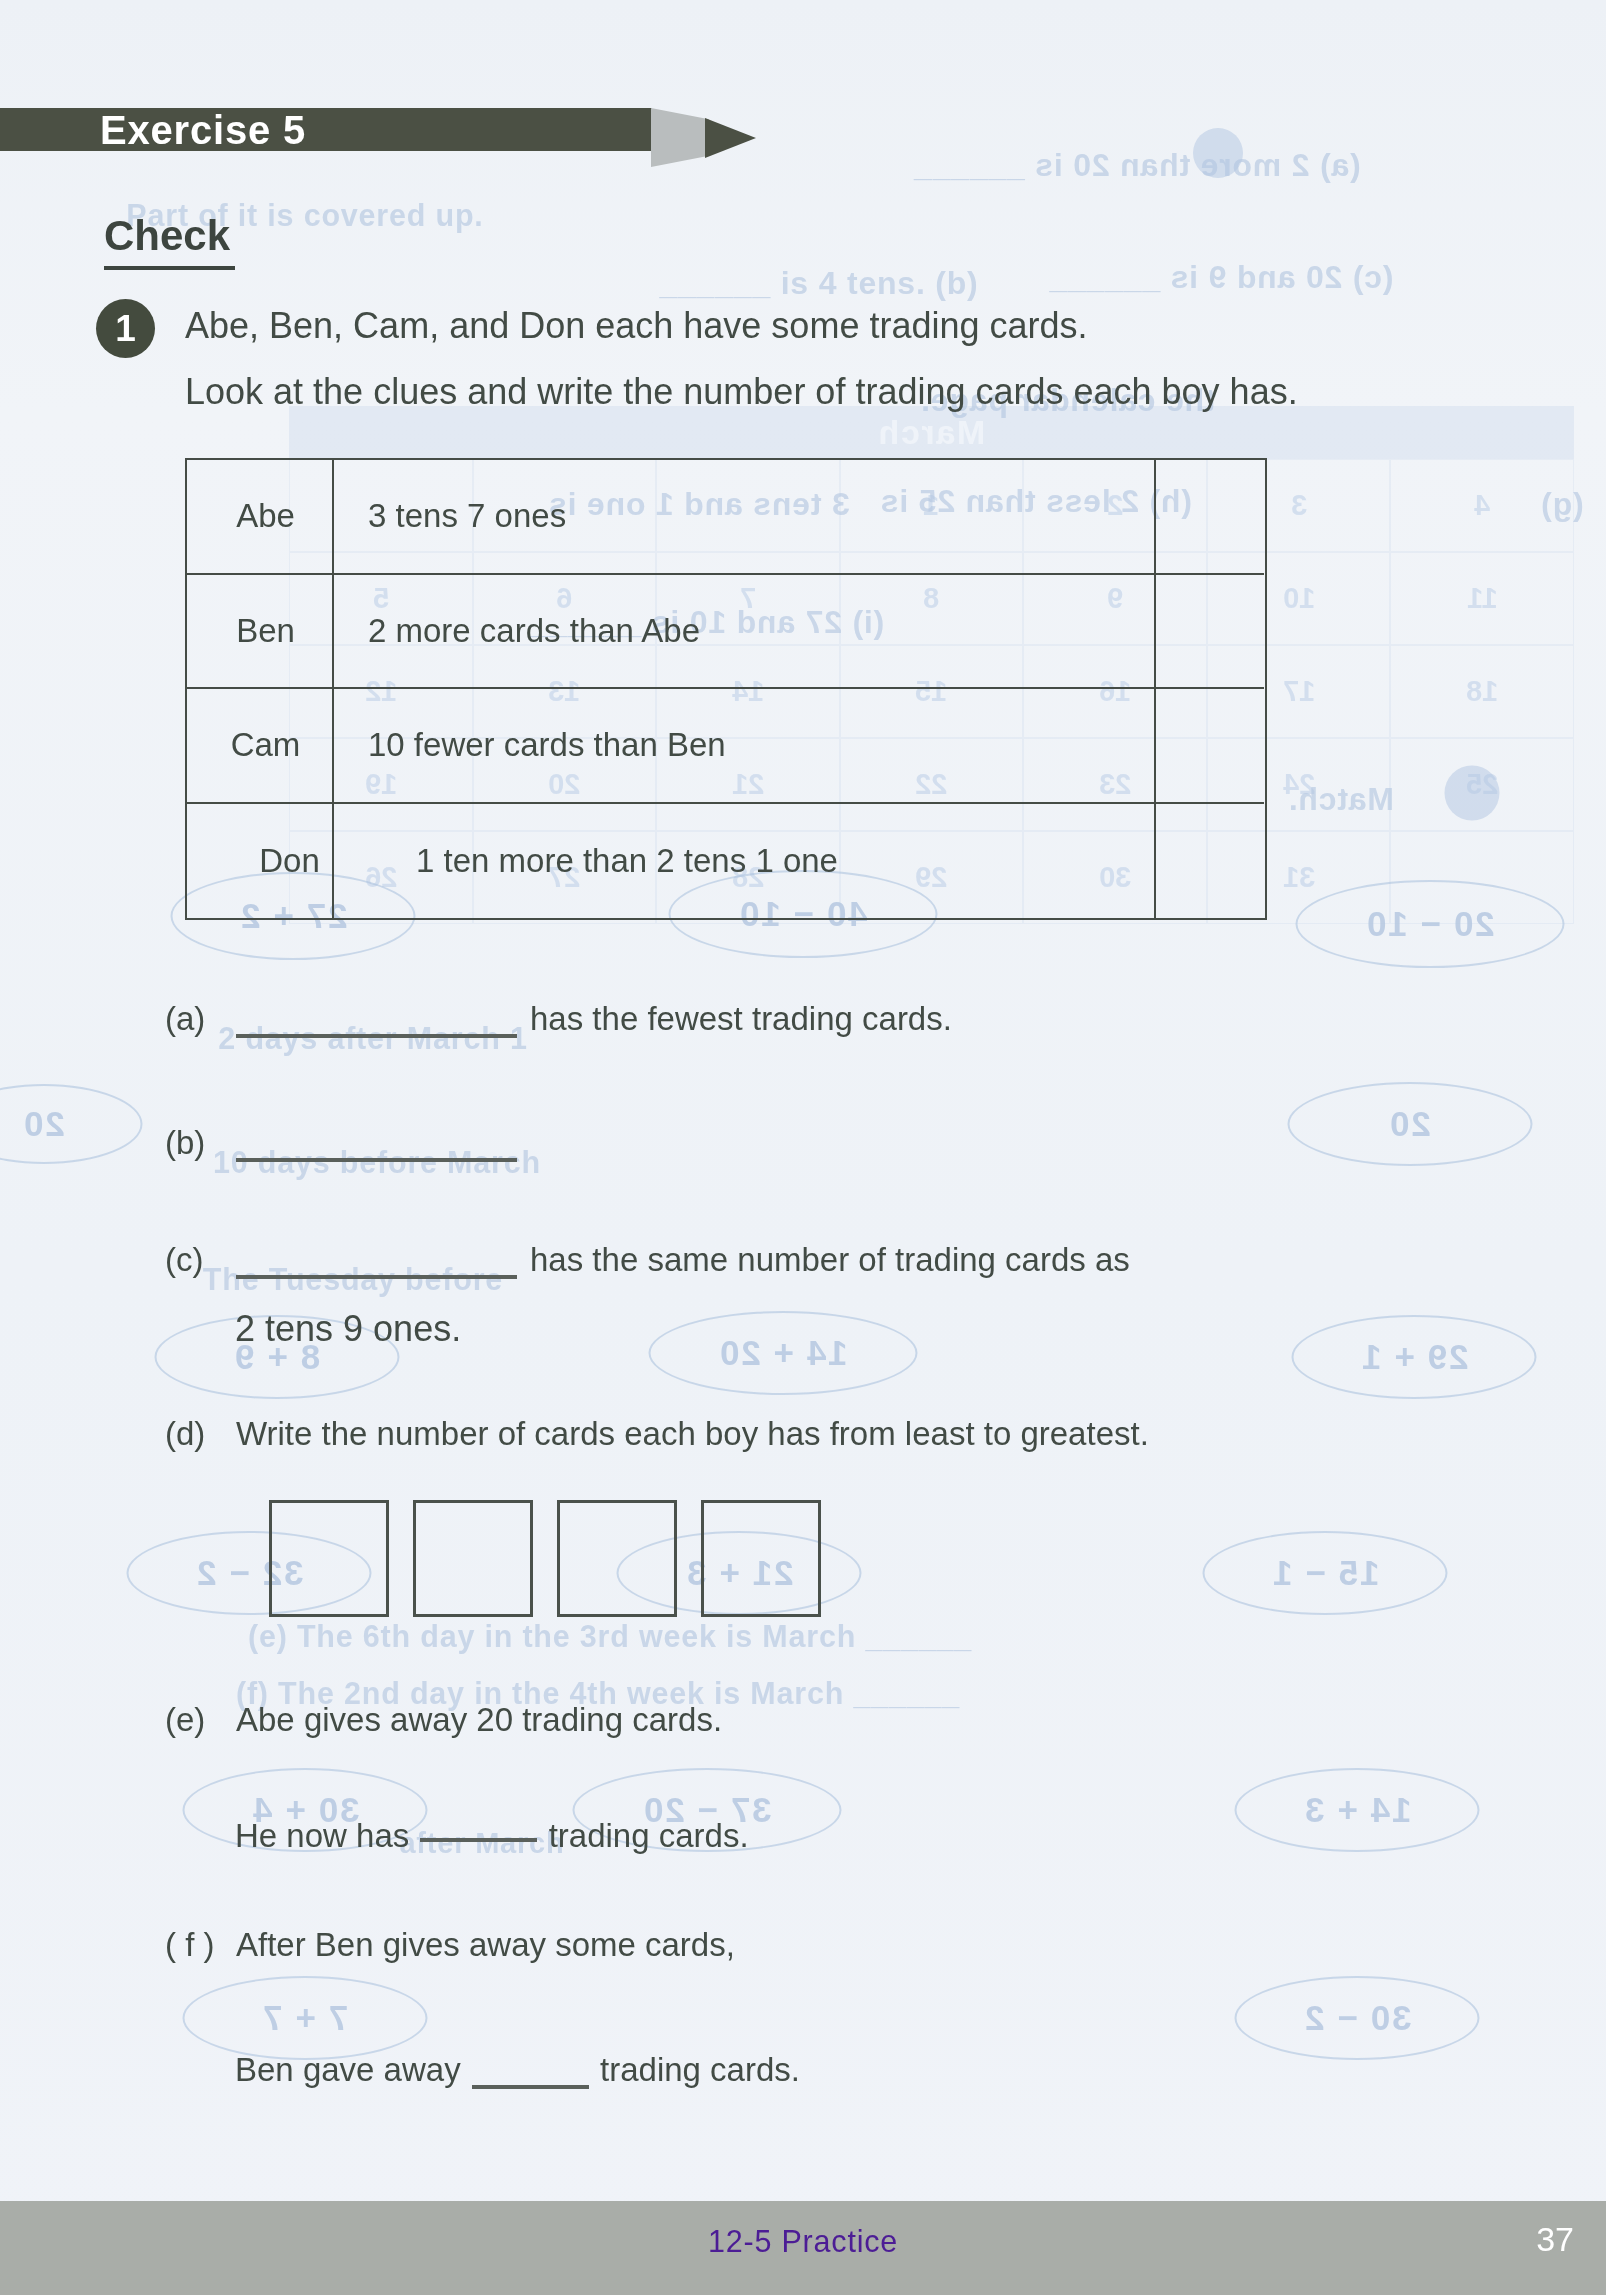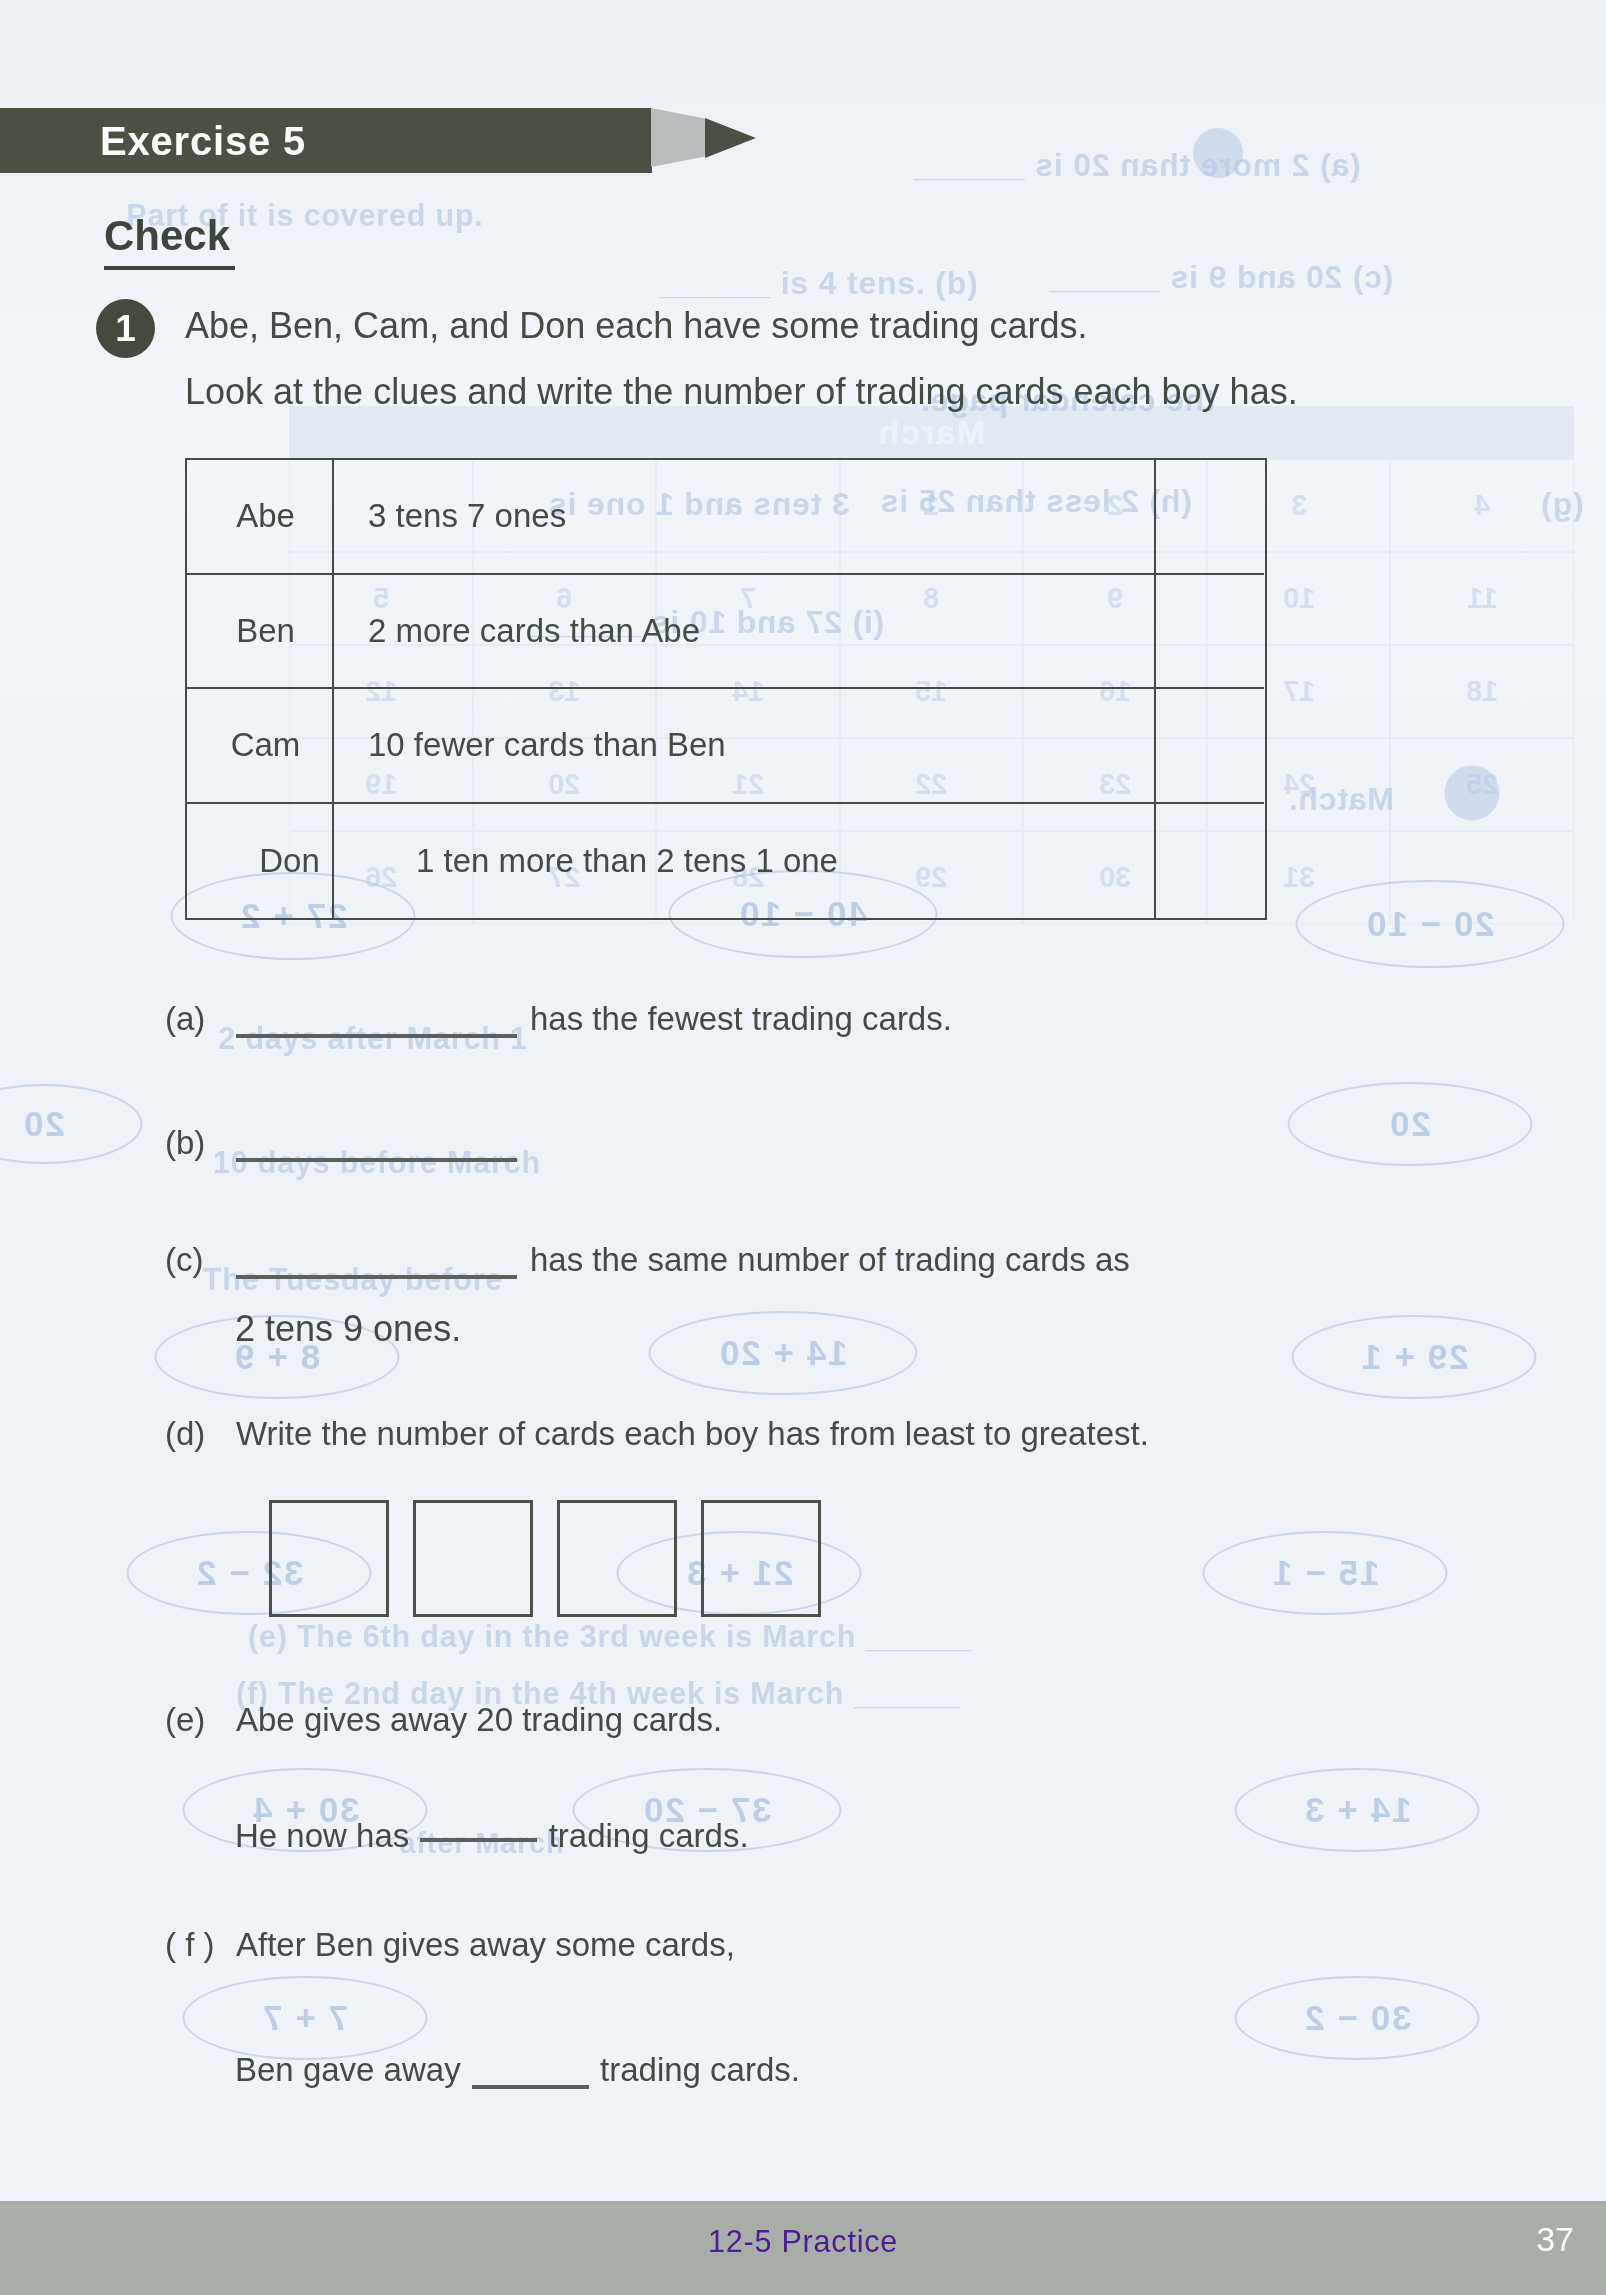--- a/index.html
+++ b/index.html
@@ -19,21 +19,21 @@
   .bleed-badge{position:absolute;border-radius:50%;background:rgba(177,198,226,.5);transform:translate(-50%,-50%);}
   .cal{position:absolute;opacity:.5;}
   .cal-band{position:absolute;left:0;top:0;width:100%;background:rgba(186,204,229,.55);
     display:flex;align-items:center;justify-content:center;}
   .cal-band span{transform:scaleX(-1);color:#eef3fa;font-size:34px;font-weight:bold;letter-spacing:1.6px;}
   .cal-grid{position:absolute;left:0;width:100%;display:grid;grid-template-columns:repeat(7,1fr);}
   .cal-cell{border:0.8px solid rgba(186,204,229,.4);display:flex;align-items:center;justify-content:center;}
   .cal-cell span{transform:scaleX(-1);color:#b7cbe6;font-size:29px;font-weight:bold;}
   
   .content{position:absolute;inset:0;z-index:2;}
-  .titlebar{position:absolute;left:0;top:108px;width:652px;height:65px;background:#4b5044;}
+  .titlebar{position:absolute;left:0;top:108px;width:652px;height:43px;background:#4b5044;}
   .titlebar-text{position:absolute;left:100px;top:50%;transform:translateY(-50%);
     font-size:40px;font-weight:bold;color:#ffffff;letter-spacing:0.8px;white-space:nowrap;}
   .pencil-wood{position:absolute;left:651px;top:108px;width:58px;height:59px;background:#b9bdbe;
     clip-path:polygon(0 0,100% 19%,100% 81%,0 100%);}
   .pencil-tip{position:absolute;left:705px;top:118px;width:51px;height:40px;background:#4b5044;
     clip-path:polygon(0 0,100% 50%,0 100%);}
   .check{position:absolute;left:96px;top:204px;margin:8px;font-size:42px;font-weight:bold;color:#3d453f;
     border-bottom:4px solid #3d453f;padding:0 4.8px 6.4px 0;}
   .qbadge{position:absolute;left:96px;top:299px;width:59px;height:59px;border-radius:50%;
     background:#444b3e;color:#ffffff;font-size:37px;font-weight:bold;

